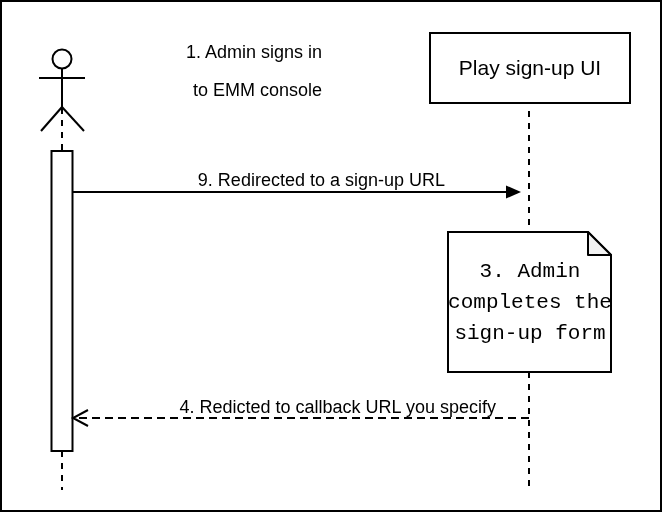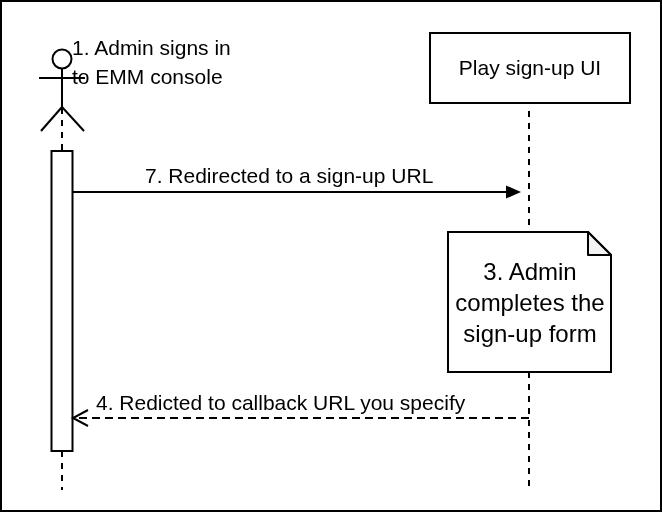--- a/index.html
+++ b/index.html
@@ -14,23 +14,23 @@
     color: #000000;
     overflow: hidden;
   }
   .shapes {
     position: absolute;
     left: 0; top: 0;
     width: 658px; height: 508px;
   }
   .label {
     position: absolute;
-    font-size: 21px;
-    line-height: 29px;
-    text-align: left;
+    font-size: 18px;
+    line-height: 38px;
+    text-align: right;
     white-space: pre-line;
     background: transparent;
   }
   .obj-box {
     position: absolute;
     left: 427px; top: 30px;
     width: 202px; height: 72px;
     box-sizing: border-box;
     border: 2px solid #000000;
     background: #ffffff;
@@ -43,23 +43,24 @@
   .msg2 { left: 143px; top: 159px; width: 300px; }
   .msg4 { left: 94px;  top: 386px; width: 400px; }
   .note-text {
     position: absolute;
     left: 446px; top: 230px;
     width: 164px; height: 140px;
     display: flex;
     align-items: center;
     justify-content: center;
     text-align: center;
-    font-size: 24px;
+    font-size: 21px;
     line-height: 31px;
     white-space: pre-line;
+    font-family: Liberation Mono, monospace;
   }
 </style>
 </head>
 <body>
 
 <div class="canvas">
 
   <svg class="shapes" viewBox="0 0 658 508" xmlns="http://www.w3.org/2000/svg">
 
     <g stroke="#000000" stroke-width="2" fill="none">
@@ -94,21 +95,21 @@
     </g>
   </svg>
 
   <div class="obj-box">
     <span>Play sign-up UI</span>
   </div>
 
   <div class="label msg1">1. Admin signs in
 to EMM console</div>
 
-  <div class="label msg2">7. Redirected to a sign-up URL</div>
+  <div class="label msg2">9. Redirected to a sign-up URL</div>
 
   <div class="note-text">3. Admin
 completes the
 sign-up form</div>
 
   <div class="label msg4">4. Redicted to callback URL you specify</div>
 
 </div>
 
 </body></html>

